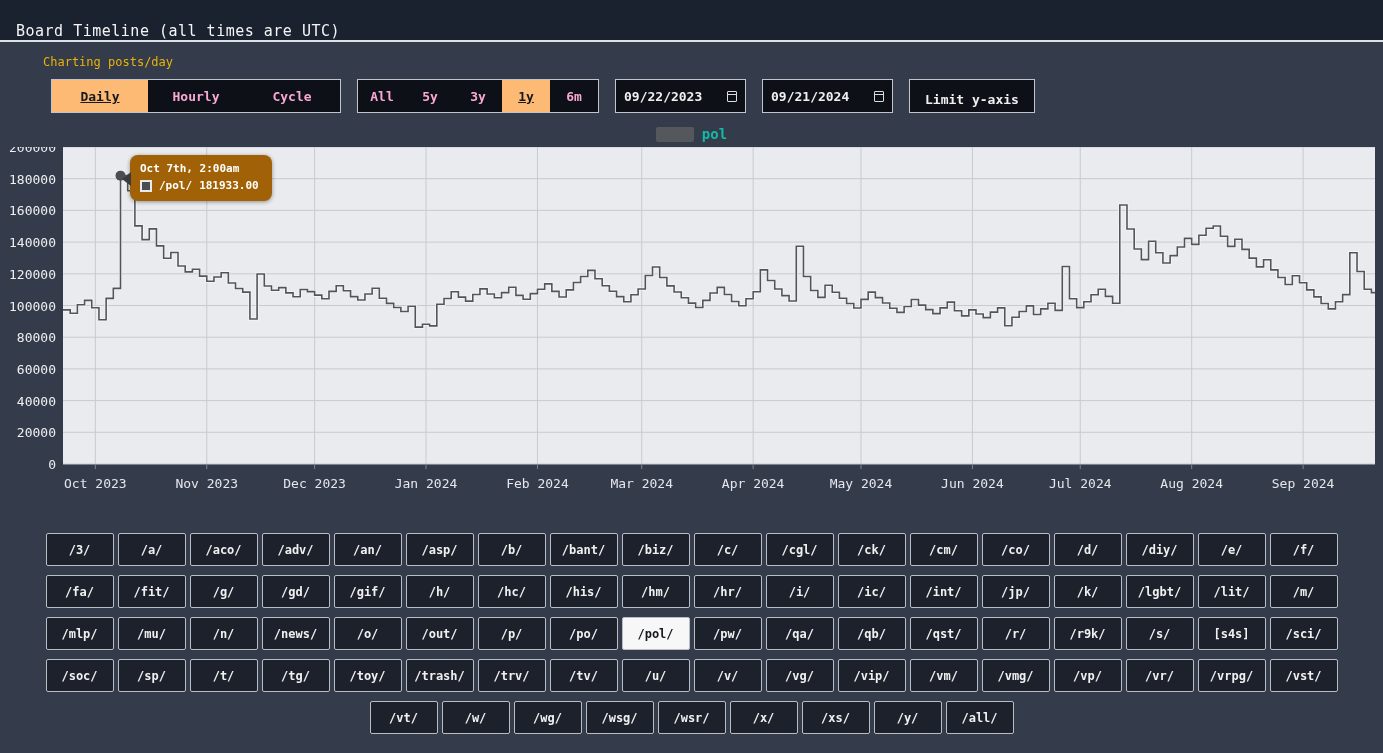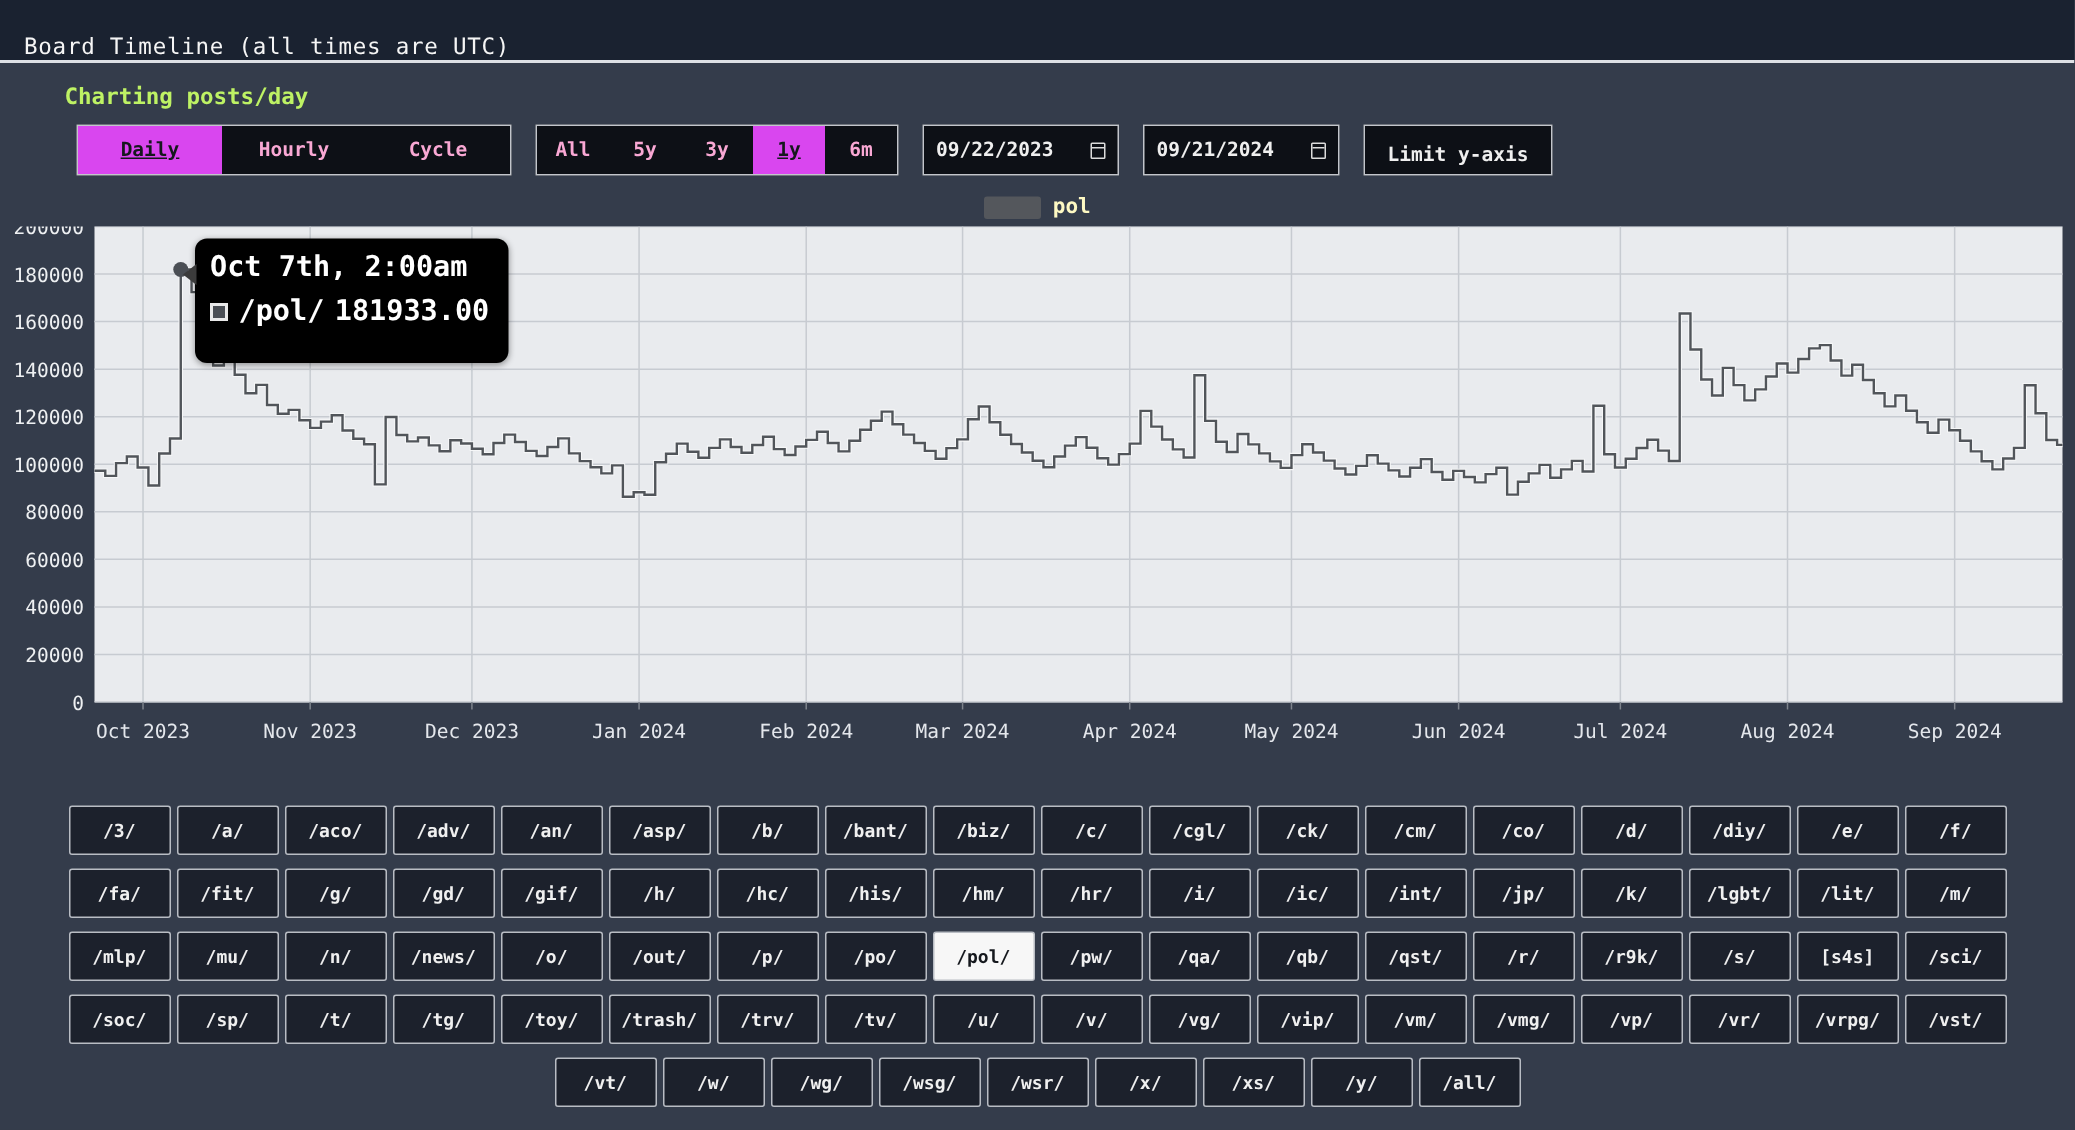--- a/index.html
+++ b/index.html
@@ -10,58 +10,58 @@
     font-family:"DejaVu Sans Mono", monospace;
     color:#f0f0f0;
   }
   
   .topbar {
     height:42px; background:#1a2230; border-bottom:2px solid #dde0e5;
     display:flex; align-items:flex-end; padding-left:16px;
   }
   .topbar-title { font-size:15px; color:#f5f5f5; letter-spacing:0.5px; }
 
-  .section-heading { margin:13px 0 10px 43px; font-size:15px; font-weight:bold; color:#bef264; }
+  .section-heading { margin:13px 0 10px 43px; font-size:12px; font-weight:normal; color:#eab308; }
 
   
   .toolbar { display:flex; align-items:center; margin-left:51px; gap:16px; height:34px; }
   .btn-group { display:flex; border:1px solid #c2c5cb; background:#0d1016; height:34px; }
   .gbtn {
     border:none; background:transparent; color:#f9a8d4; cursor:pointer;
     font-family:"DejaVu Sans Mono", monospace; font-size:13px; font-weight:bold;
     height:32px; padding:0;
   }
   .gbtn.wide { width:96px; }
   .gbtn.narrow { width:48px; }
-  .gbtn.selected { background:#d946ef; color:#15181d; text-decoration:underline; }
+  .gbtn.selected { background:#fdba74; color:#15181d; text-decoration:underline; }
   .date-field {
     width:131px; height:34px; background:#0d1016; border:1px solid #c2c5cb;
     display:flex; align-items:center; justify-content:space-between;
     padding:0 8px; font-size:13px; font-weight:bold; color:#efefef; cursor:text;
   }
   .cal-icon { position:relative; width:10px; height:11px; border:1.5px solid #dcdcdc; border-radius:1px; display:inline-block; }
   .cal-icon::before { content:""; position:absolute; left:0; right:0; top:2px; border-top:1.5px solid #dcdcdc; }
   .solo-btn {
     height:34px; padding:12px 15px; background:#0d1016; border:1px solid #c2c5cb;
     color:#efefef; font-family:"DejaVu Sans Mono", monospace; font-size:13px; font-weight:bold; cursor:pointer;
   }
 
   
   .legend { margin-top:11px; height:20px; display:flex; justify-content:center; align-items:center; gap:8px; }
   .legend-swatch { width:38px; height:15px; background:#54575c; border-radius:2px; }
-  .legend-label { font-size:14px; font-weight:bold; color:#fef9c3; }
+  .legend-label { font-size:14px; font-weight:bold; color:#14b8a6; }
 
   
   .chart-wrap { position:relative; margin-top:3px; width:1383px; height:350px; }
   .chart-wrap svg { display:block; }
 
   .tooltip {
     position:absolute; left:130px; top:8px;
-    background:#000000; border-radius:8px; padding:5px 13px 19px 10px;
-    color:#ffffff; font-size:19px; font-weight:bold; line-height:1.55;
+    background:#a16207; border-radius:8px; padding:5px 13px 7px 10px;
+    color:#ffffff; font-size:11px; font-weight:bold; line-height:1.55;
     box-shadow:0 1px 4px rgba(0,0,0,.4); white-space:nowrap; pointer-events:none;
   }
   .tt-caret {
     position:absolute; left:-8px; top:17px; width:0; height:0;
     border-top:7px solid transparent; border-bottom:7px solid transparent;
     border-right:9px solid #3b3b3b;
   }
   .tt-row { display:flex; align-items:center; gap:7px; }
   .tt-swatch { width:12px; height:12px; background:#4a4e54; border:2px solid #e9e9e9; display:inline-block; }
 

